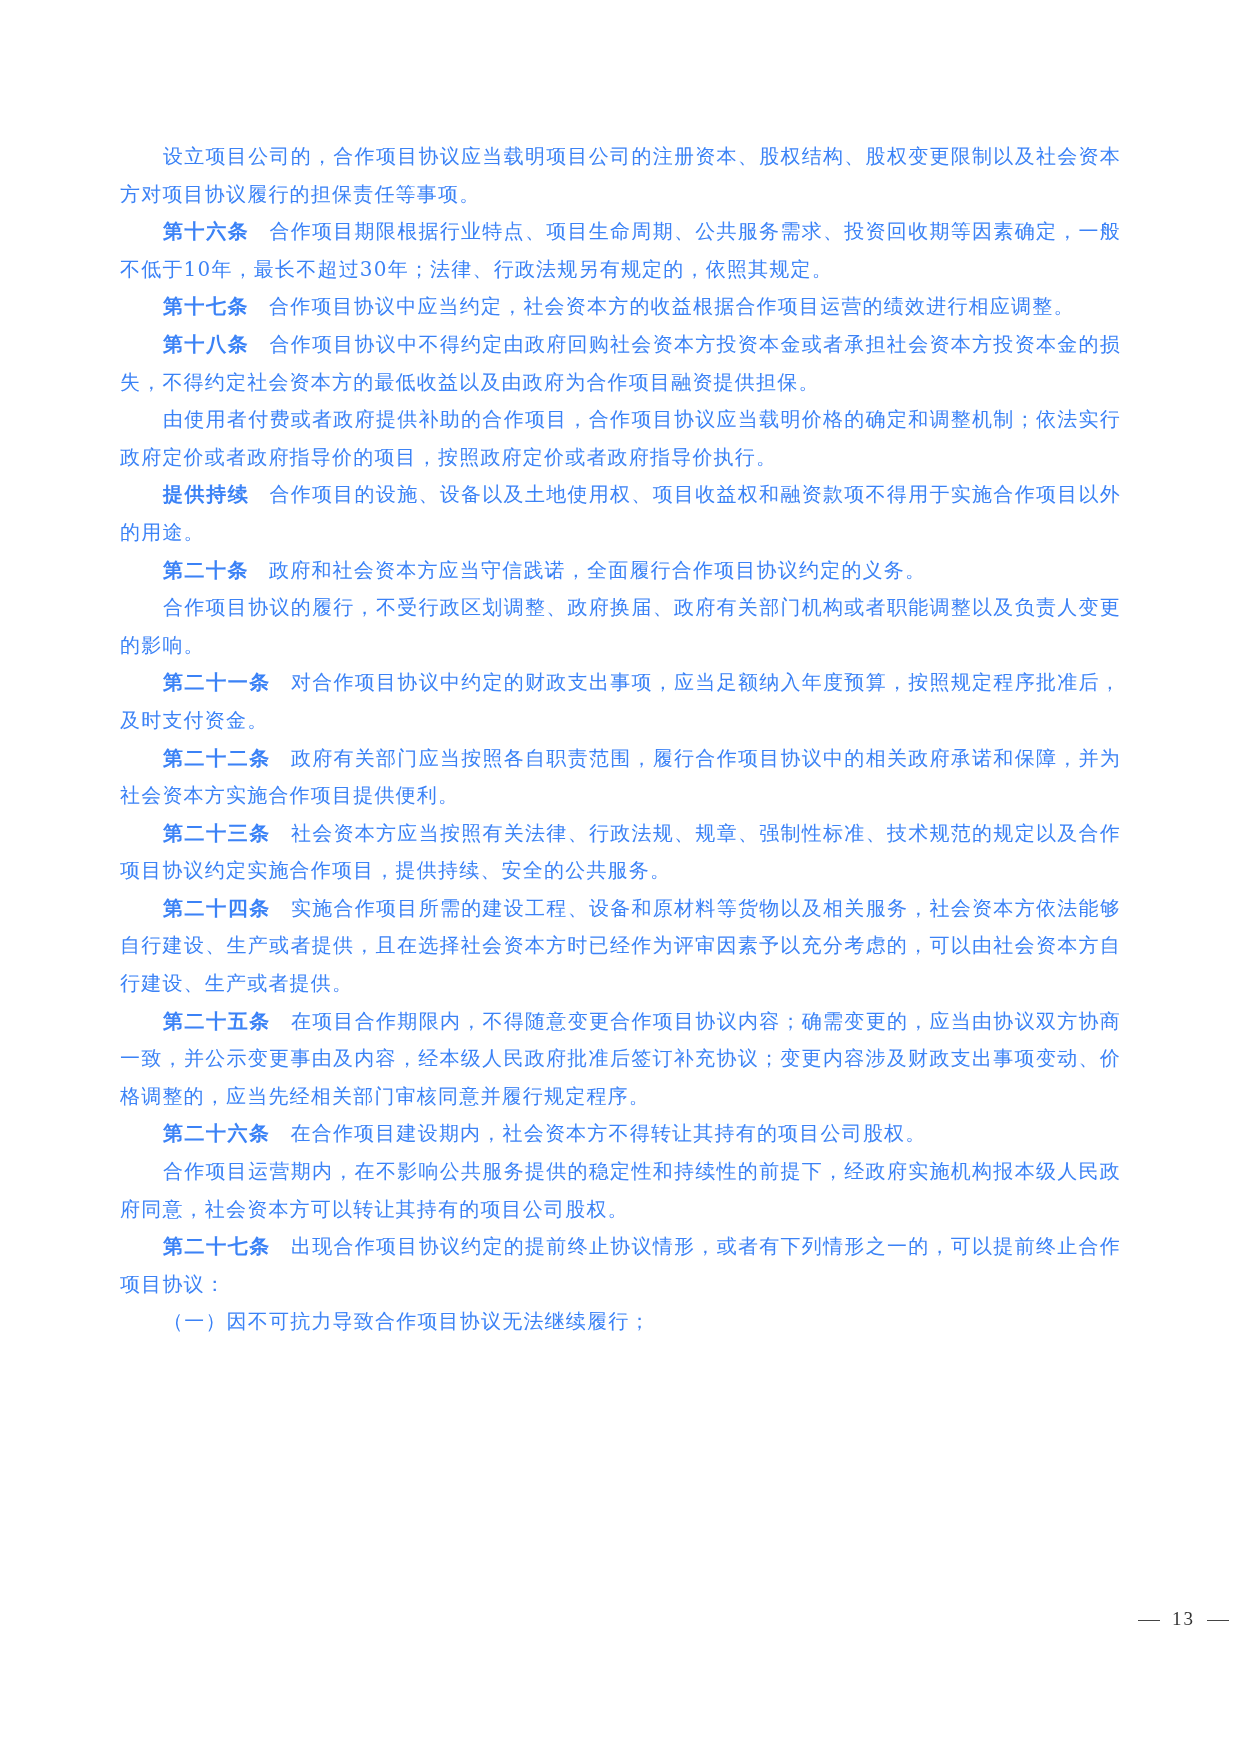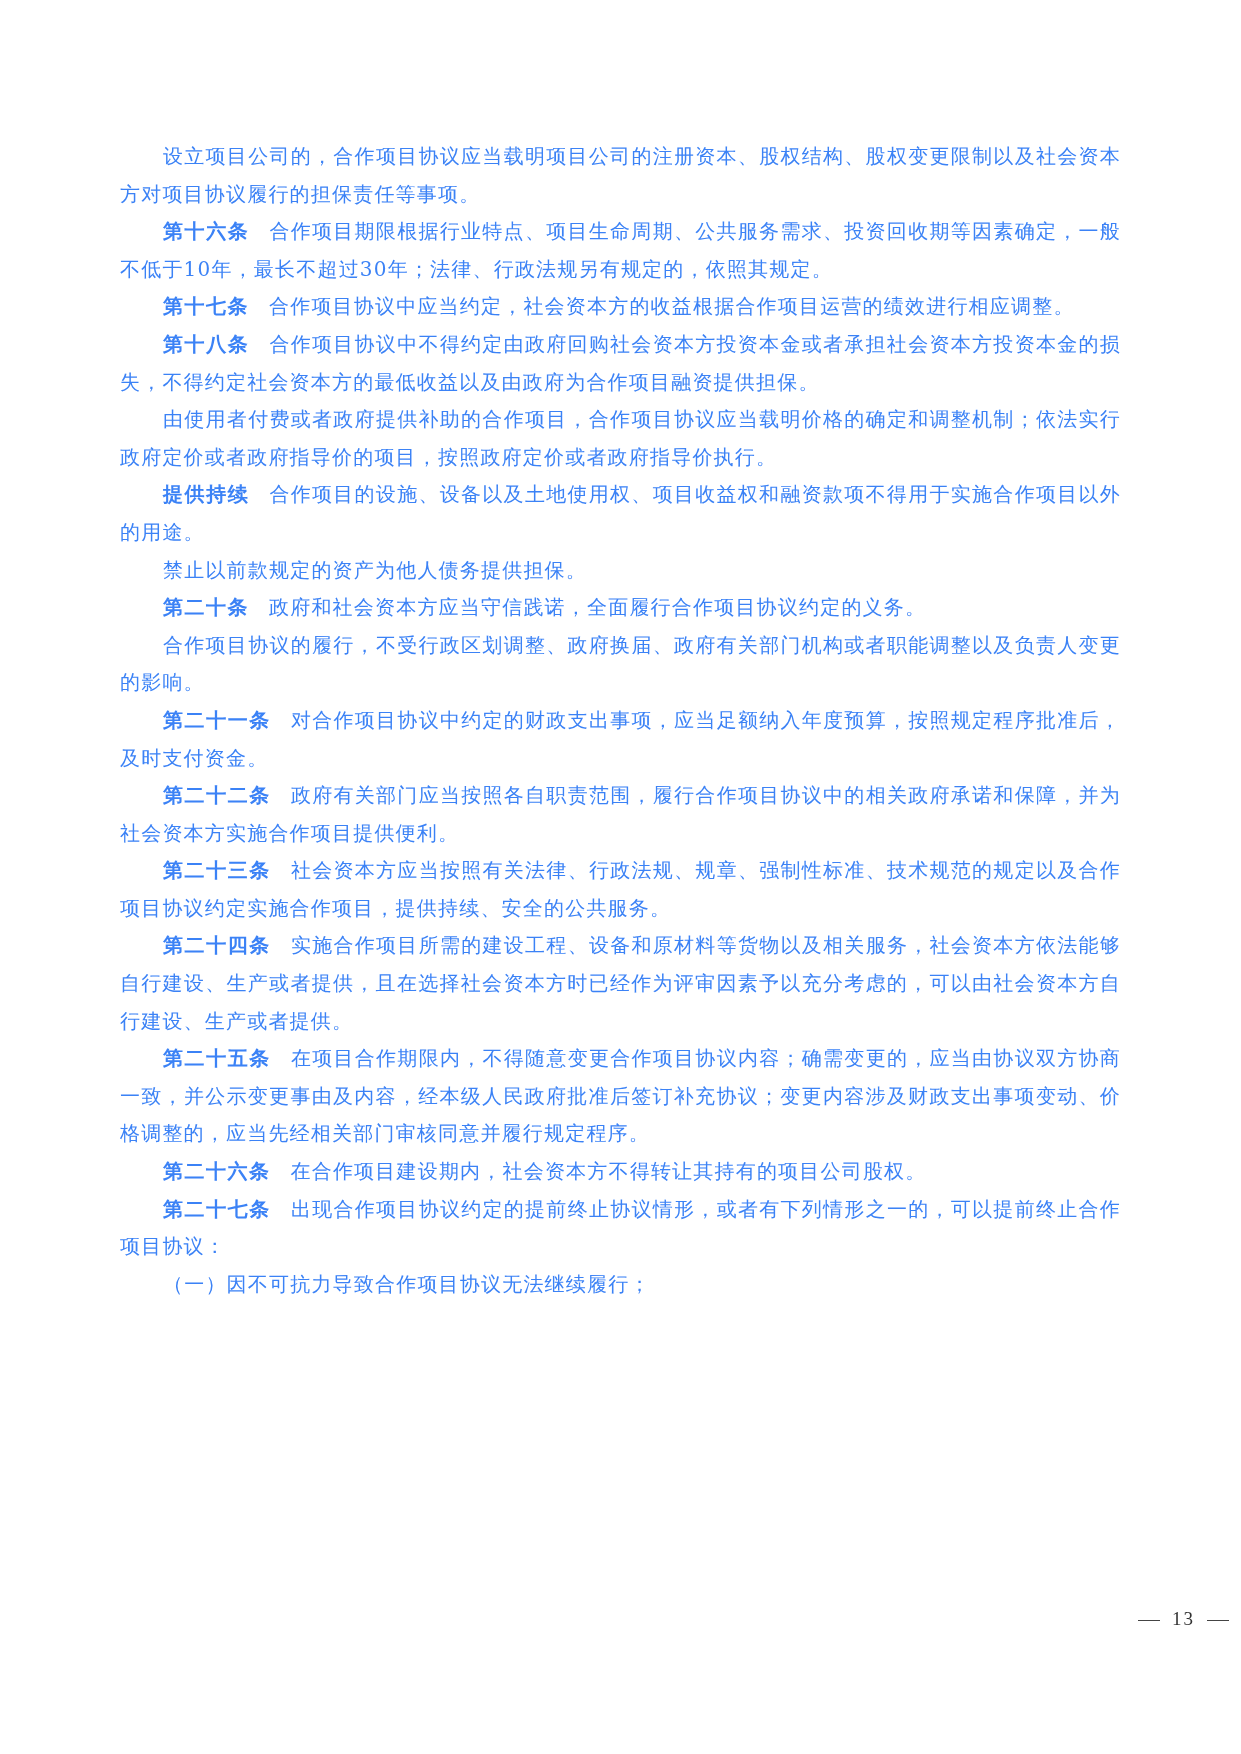--- a/index.html
+++ b/index.html
@@ -43,28 +43,28 @@
 </head>
 <body>
 
 <div class="page">
   <p class="para"><span class="art" style="margin-right: 0px;"></span><span>设立项目公司的，合作项目协议应当载明项目公司的注册资本、股权结构、股权变更限制以及社会资本方对项目协议履行的担保责任等事项。</span></p>
   <p class="para"><span class="art">第十六条</span><span>合作项目期限根据行业特点、项目生命周期、公共服务需求、投资回收期等因素确定，一般不低于10年，最长不超过30年；法律、行政法规另有规定的，依照其规定。</span></p>
   <p class="para"><span class="art">第十七条</span><span>合作项目协议中应当约定，社会资本方的收益根据合作项目运营的绩效进行相应调整。</span></p>
   <p class="para"><span class="art">第十八条</span><span>合作项目协议中不得约定由政府回购社会资本方投资本金或者承担社会资本方投资本金的损失，不得约定社会资本方的最低收益以及由政府为合作项目融资提供担保。</span></p>
   <p class="para"><span class="art" style="margin-right: 0px;"></span><span>由使用者付费或者政府提供补助的合作项目，合作项目协议应当载明价格的确定和调整机制；依法实行政府定价或者政府指导价的项目，按照政府定价或者政府指导价执行。</span></p>
   <p class="para"><span class="art">提供持续</span><span>合作项目的设施、设备以及土地使用权、项目收益权和融资款项不得用于实施合作项目以外的用途。</span></p>
-  <p class="para"><span class="art" style="margin-right: 0px;"></span><span>禁止以前款规定的资产为他人债务提供担保。</span></p>
   <p class="para"><span class="art">第二十条</span><span>政府和社会资本方应当守信践诺，全面履行合作项目协议约定的义务。</span></p>
   <p class="para"><span class="art" style="margin-right: 0px;"></span><span>合作项目协议的履行，不受行政区划调整、政府换届、政府有关部门机构或者职能调整以及负责人变更的影响。</span></p>
   <p class="para"><span class="art">第二十一条</span><span>对合作项目协议中约定的财政支出事项，应当足额纳入年度预算，按照规定程序批准后，及时支付资金。</span></p>
   <p class="para"><span class="art">第二十二条</span><span>政府有关部门应当按照各自职责范围，履行合作项目协议中的相关政府承诺和保障，并为社会资本方实施合作项目提供便利。</span></p>
   <p class="para"><span class="art">第二十三条</span><span>社会资本方应当按照有关法律、行政法规、规章、强制性标准、技术规范的规定以及合作项目协议约定实施合作项目，提供持续、安全的公共服务。</span></p>
   <p class="para"><span class="art">第二十四条</span><span>实施合作项目所需的建设工程、设备和原材料等货物以及相关服务，社会资本方依法能够自行建设、生产或者提供，且在选择社会资本方时已经作为评审因素予以充分考虑的，可以由社会资本方自行建设、生产或者提供。</span></p>
   <p class="para"><span class="art">第二十五条</span><span>在项目合作期限内，不得随意变更合作项目协议内容；确需变更的，应当由协议双方协商一致，并公示变更事由及内容，经本级人民政府批准后签订补充协议；变更内容涉及财政支出事项变动、价格调整的，应当先经相关部门审核同意并履行规定程序。</span></p>
   <p class="para"><span class="art">第二十六条</span><span>在合作项目建设期内，社会资本方不得转让其持有的项目公司股权。</span></p>
+  <p class="para"><span class="art" style="margin-right: 0px;"></span><span>合作项目运营期内，在不影响公共服务提供的稳定性和持续性的前提下，经政府实施机构报本级人民政府同意，社会资本方可以转让其持有的项目公司股权。</span></p>
   <p class="para"><span class="art">第二十七条</span><span>出现合作项目协议约定的提前终止协议情形，或者有下列情形之一的，可以提前终止合作项目协议：</span></p>
   <p class="para"><span class="art" style="margin-right: 0px;"></span><span>（一）因不可抗力导致合作项目协议无法继续履行；</span></p>
 </div>
 
 <div class="footer">
   <span class="dash"></span><span>13</span><span class="dash"></span>
 </div>
 
 </body></html>

